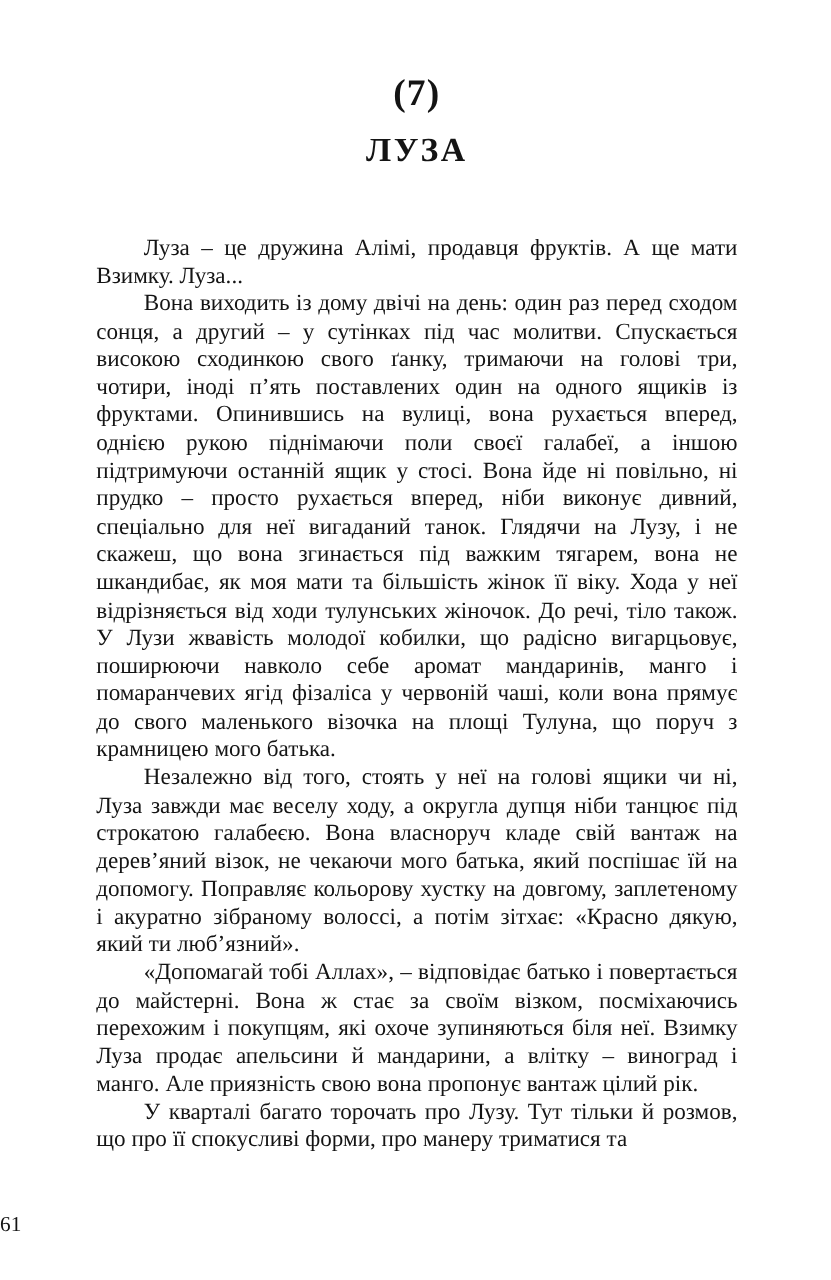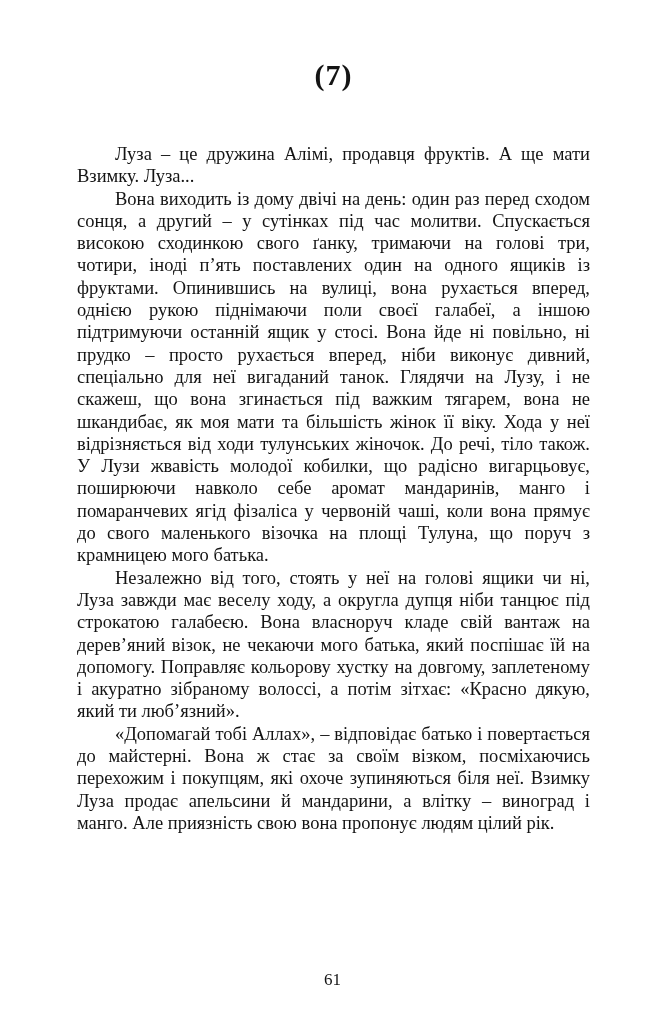--- a/index.html
+++ b/index.html
@@ -48,38 +48,40 @@
   .body-text p {
     margin: 0;
     padding: 0;
     text-indent: 38px;
   }
   .page-footer {
     position: absolute;
     left: 0;
     bottom: 34px;
     width: 100%;
-    text-align: center;
+    text-align: left;
   }
   .page-number {
     font-size: 17px;
     color: #141414;
   }
 </style>
 </head>
 <body>
 
 <div class="book-page">
   <header class="chapter-head">
     <div class="chapter-number">(7)</div>
+    <h1 class="chapter-title">ЛУЗА</h1>
   </header>
 
   <main class="body-text">
       <p>Луза – це дружина Алімі, продавця фруктів. А ще мати Взимку. Луза...</p>
       <p>Вона виходить із дому двічі на день: один раз перед сходом сонця, а другий – у сутінках під час молитви. Спускається високою сходинкою свого ґанку, тримаючи на голові три, чотири, іноді п’ять поставлених один на одного ящиків із фруктами. Опинившись на вулиці, вона рухається вперед, однією рукою піднімаючи поли своєї галабеї, а іншою підтримуючи останній ящик у стосі. Вона йде ні повільно, ні прудко – просто рухається вперед, ніби виконує дивний, спеціально для неї вигаданий танок. Глядячи на Лузу, і не скажеш, що вона згинається під важким тягарем, вона не шкандибає, як моя мати та більшість жінок її віку. Хода у неї відрізняється від ходи тулунських жіночок. До речі, тіло також. У Лузи жвавість молодої кобилки, що радісно вигарцьовує, поширюючи навколо себе аромат мандаринів, манго і помаранчевих ягід фізаліса у червоній чаші, коли вона прямує до свого маленького візочка на площі Тулуна, що поруч з крамницею мого батька.</p>
       <p>Незалежно від того, стоять у неї на голові ящики чи ні, Луза завжди має веселу ходу, а округла дупця ніби танцює під строкатою галабеєю. Вона власноруч кладе свій вантаж на дерев’яний візок, не чекаючи мого батька, який поспішає їй на допомогу. Поправляє кольорову хустку на довгому, заплетеному і акуратно зібраному волоссі, а потім зітхає: «Красно дякую, який ти люб’язний».</p>
-      <p>«Допомагай тобі Аллах», – відповідає батько і повертається до майстерні. Вона ж стає за своїм візком, посміхаючись перехожим і покупцям, які охоче зупиняються біля неї. Взимку Луза продає апельсини й мандарини, а влітку – виноград і манго. Але приязність свою вона пропонує людям цілий рік.</p>
+      <p>«Допомагай тобі Аллах», – відповідає батько і повертається до майстерні. Вона ж стає за своїм візком, посміхаючись перехожим і покупцям, які охоче зупиняються біля неї. Взимку Луза продає апельсини й мандарини, а влітку – виноград і манго. Але приязність свою вона пропонує вантаж цілий рік.</p>
+      <p>У кварталі багато торочать про Лузу. Тут тільки й розмов, що про її спокусливі форми, про манеру триматися та</p>
     </main>
 
   <footer class="page-footer">
     <span class="page-number">61</span>
   </footer>
 </div>
 
 </body></html>

